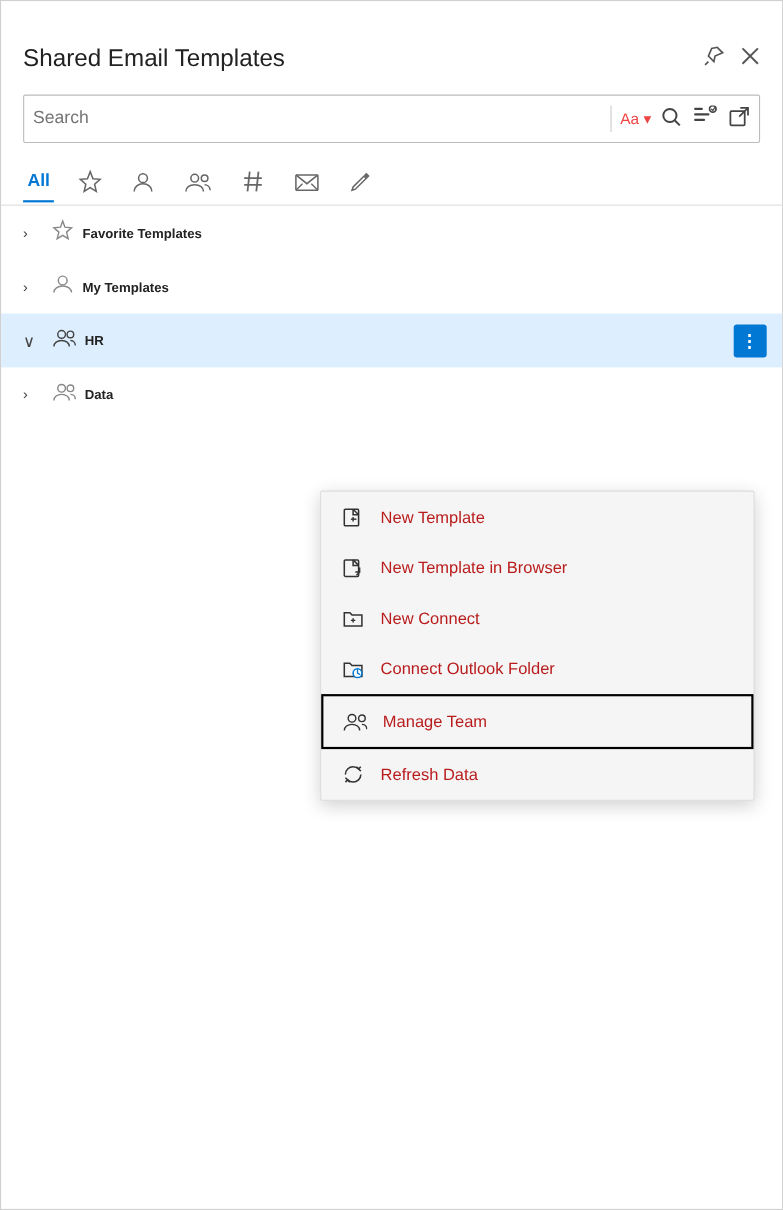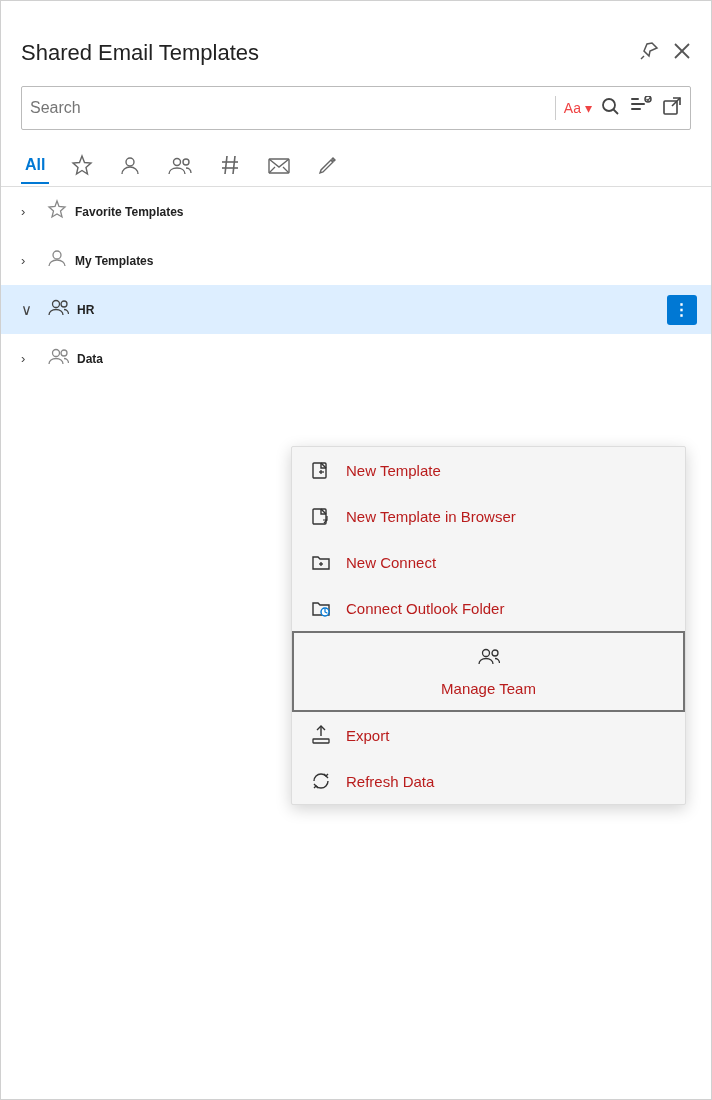--- a/index.html
+++ b/index.html
@@ -424,43 +424,33 @@
       <span class="dropdown-icon">
         <svg width="20" height="20" viewBox="0 0 20 20" fill="none">
           <path d="M2 5h5l2 2h9v10H2V5z" stroke="#333" stroke-width="1.4" fill="none"></path>
           <circle cx="14" cy="14" r="4" fill="#fff" stroke="#0078d4" stroke-width="1.4"></circle>
           <path d="M14 11v3l2 1" stroke="#0078d4" stroke-width="1.2" fill="none" stroke-linecap="round"></path>
         </svg>
       </span>
       <span class="dropdown-label">Connect Outlook Folder</span>
     </div>
 
-    <div class="dropdown-item highlighted" style="background:#f5f5f5;border:2px solid #737373;flex-direction:column;">
+    <div class="dropdown-item highlighted" style="background:#f5f5f5;border:2px solid #000000;">
       <span class="dropdown-icon">
         <svg width="22" height="20" viewBox="0 0 22 20" fill="none">
           <circle cx="8" cy="7" r="3.5" stroke="#333" stroke-width="1.3" fill="none"></circle>
           <path d="M1 18c0-3.2 3-5.5 7-5.5s7 2.3 7 5.5" stroke="#333" stroke-width="1.3" fill="none"></path>
           <circle cx="17" cy="7" r="3" stroke="#333" stroke-width="1.3" fill="none"></circle>
           <path d="M17 12.5c2.2 0 4.5 1.5 4.5 4.5" stroke="#333" stroke-width="1.3" fill="none"></path>
         </svg>
       </span>
       <span class="dropdown-label">Manage Team</span>
     </div>
 
 
-    <div class="dropdown-item">
-      <span class="dropdown-icon">
-        <svg width="20" height="20" viewBox="0 0 20 20" fill="none">
-          <rect x="2" y="14" width="16" height="4" rx="0.5" stroke="#333" stroke-width="1.3" fill="none"></rect>
-          <line x1="10" y1="2" x2="10" y2="11" stroke="#333" stroke-width="1.4"></line>
-          <polyline points="6,5 10,1 14,5" stroke="#333" stroke-width="1.4" fill="none"></polyline>
-        </svg>
-      </span>
-      <span class="dropdown-label">Export</span>
-    </div>
 
     <div class="dropdown-item">
       <span class="dropdown-icon">
         <svg width="20" height="20" viewBox="0 0 20 20" fill="none">
           <path d="M3 10a7 7 0 0 1 7-7 7 7 0 0 1 5 2.1L17 7" stroke="#333" stroke-width="1.4" fill="none"></path>
           <path d="M17 10a7 7 0 0 1-7 7 7 7 0 0 1-5-2.1L3 13" stroke="#333" stroke-width="1.4" fill="none"></path>
           <polyline points="13,3 15,5 17,3" stroke="#333" stroke-width="1.4" fill="none"></polyline>
           <polyline points="3,17 5,15 7,17" stroke="#333" stroke-width="1.4" fill="none"></polyline>
         </svg>
       </span>

